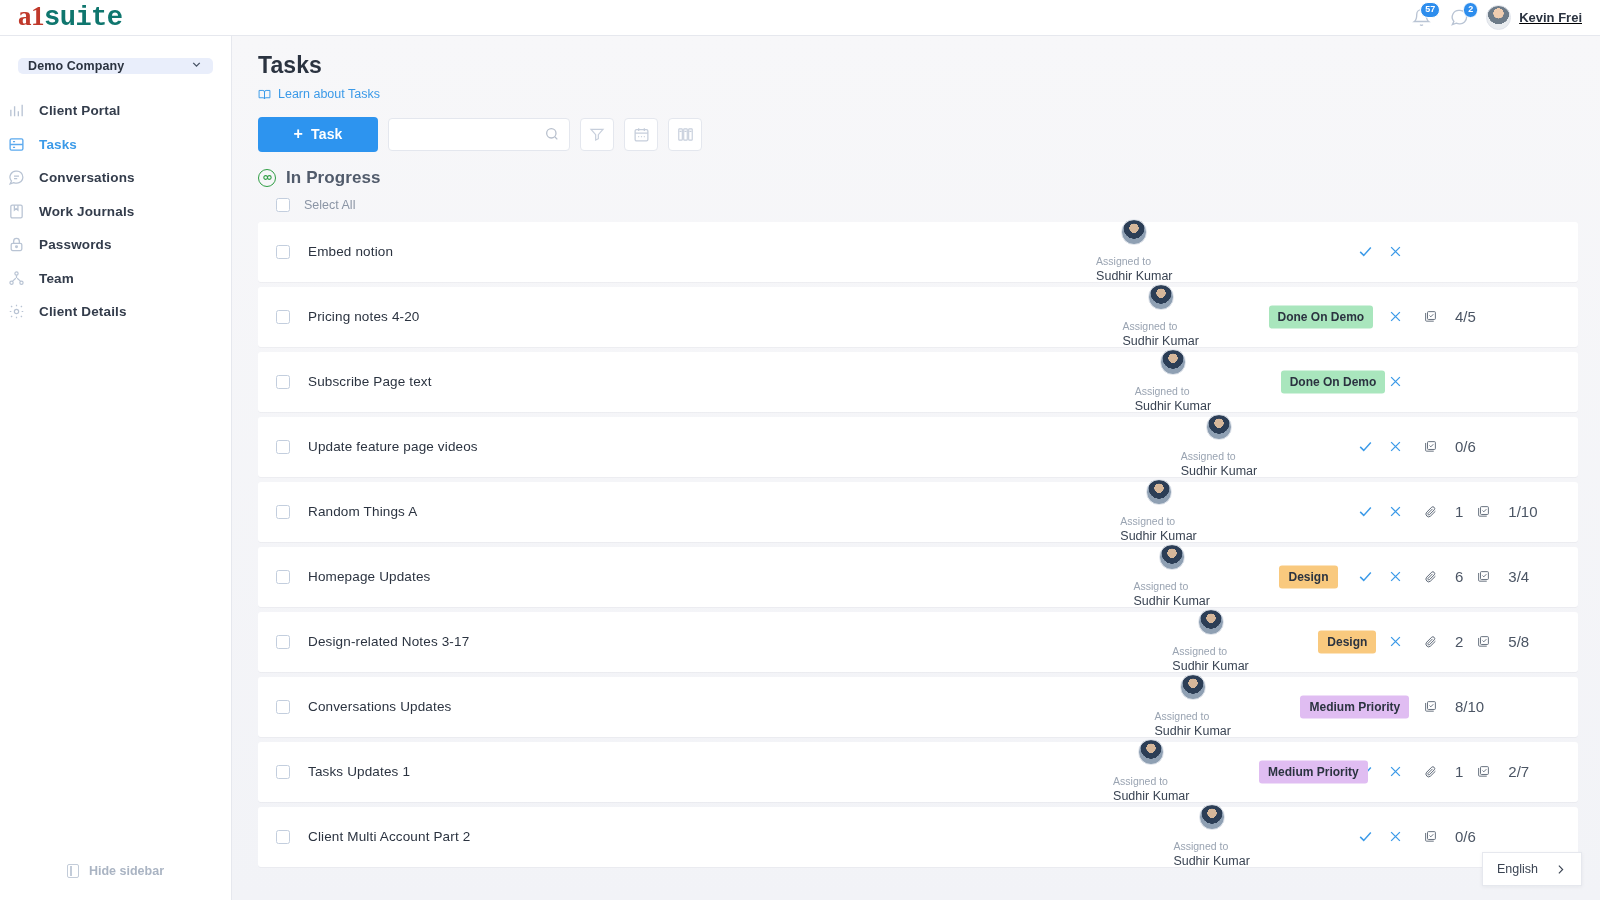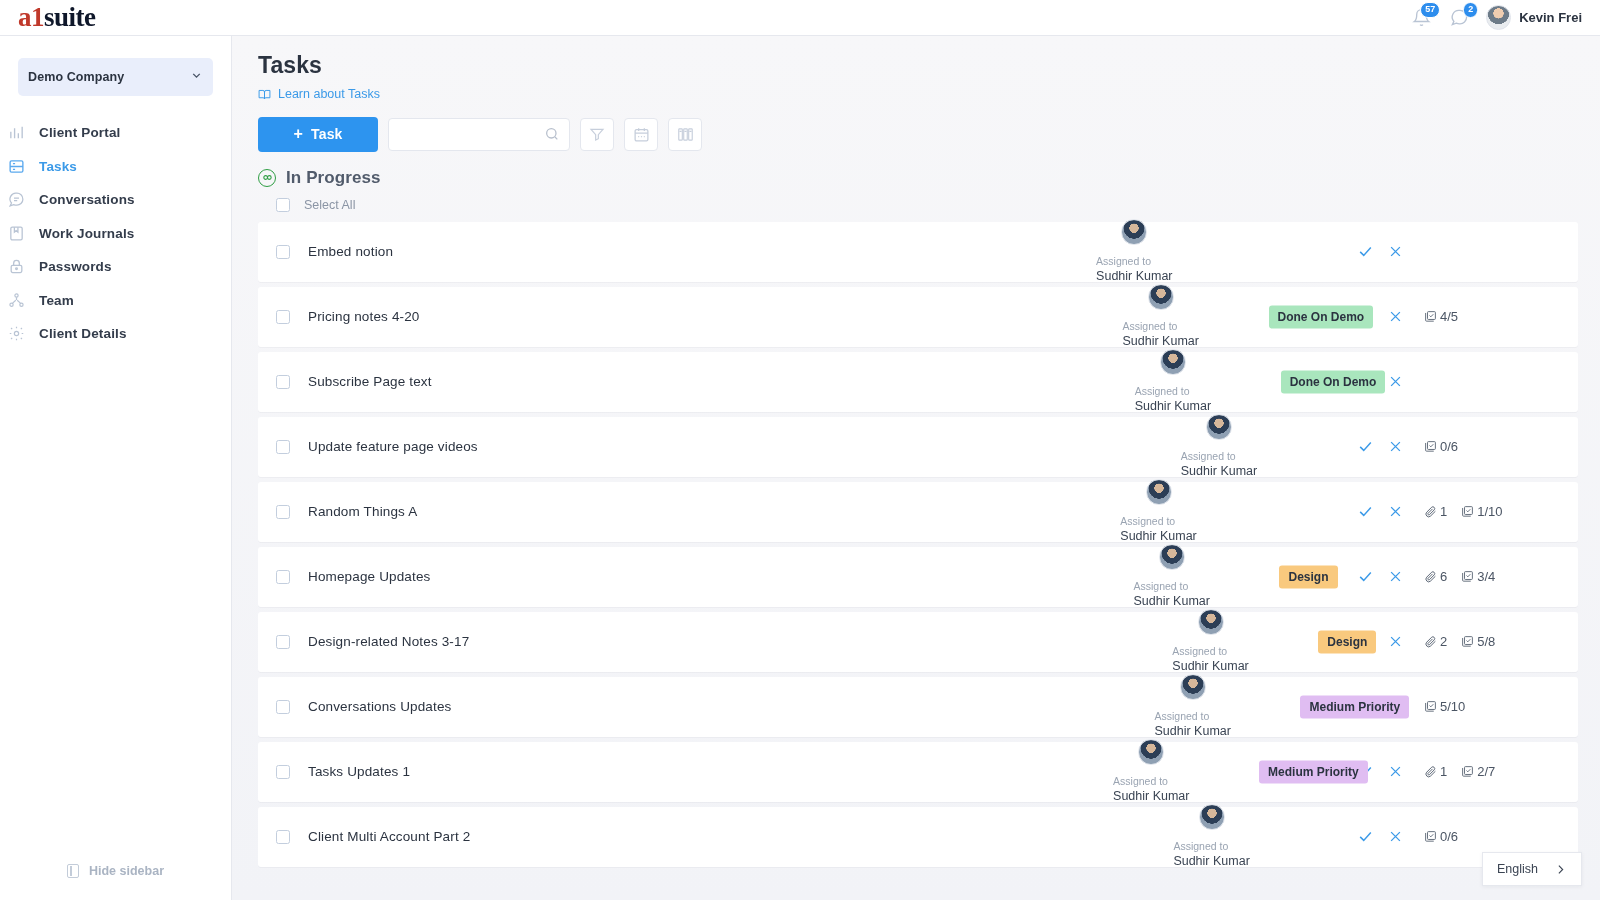--- a/index.html
+++ b/index.html
@@ -19,55 +19,55 @@
     display: flex; align-items: center;
     position: relative; z-index: 30;
   }
   .logo {
     width: 232px; padding-left: 18px;
     font-family: "Liberation Serif", serif;
     font-size: 27px; font-weight: bold; letter-spacing: -0.5px;
     line-height: 1; white-space: nowrap;
   }
   .logo .lg-a { color: #c0392b; }
-  .logo .lg-rest { color: #0f172a; }
+  .logo .lg-rest { color: #0f766e; font-family: Liberation Mono, monospace; }
   .topbar-right {
     margin-left: auto; display: flex; align-items: center;
     gap: 16px; padding-right: 18px;
   }
   .icon-badge-wrap { position: relative; width: 22px; height: 22px; display:flex; align-items:center; justify-content:center; }
   .badge {
     position: absolute; top: -5px; right: -8px;
     background: #2d8ded; color: #fff;
     font-size: 9px; font-weight: bold; line-height: 1;
     border-radius: 9px; padding: 2.5px 4px; min-width: 15px; text-align: center;
     border: 1.5px solid #fff;
   }
-  .user-chip { display: flex; align-items: center; gap: 8px; }
+  .user-chip { display: flex; align-items: center; gap: 8px; text-decoration: underline; }
   .avatar-sm {
     width: 25px; height: 25px; border-radius: 50%;
     background: radial-gradient(circle at 50% 32%, #f0cdb0 0 26%, #6d7b88 27% 55%, #e9ecef 56%);
     border: 1px solid #dfe3ea; overflow: hidden;
   }
   .user-name { font-size: 13px; font-weight: bold; color: #2b3340; white-space: nowrap; }
 
   
   .body { flex: 1; display: flex; min-height: 0; }
 
   
   .sidebar {
     width: 232px; flex: 0 0 232px;
     background: #ffffff;
     border-right: 1px solid #e6e8ee;
     position: relative;
     padding-top: 22px;
   }
   .company-select {
     margin: 0 18px 20px 18px;
-    height: 38px; border-radius: 5px;
+    height: 16px; border-radius: 5px;
     background: #e9eefb;
     display: flex; align-items: center;
     padding: 0 10px;
   }
   .company-select .cs-label {
     font-size: 12.5px; font-weight: bold; color: #2b3340; letter-spacing: .1px;
   }
   .company-select .chev { margin-left: auto; color: #4a5668; }
   .nav { display: flex; flex-direction: column; }
   .nav-item {
@@ -160,21 +160,21 @@
     position: absolute; left: 849px; top: 50%; transform: translateY(-50%);
     font-size: 12px; font-weight: bold; color: #2b3340;
     padding: 4.5px 9px; border-radius: 3px; white-space: nowrap;
   }
   .row-actions { display: flex; align-items: center; gap: 0; flex: 0 0 auto; }
   .act-check, .act-x {
     width: 30px; height: 30px; display: flex; align-items: center; justify-content: center;
     color: #3b9ae8; cursor: pointer;
   }
   .meta-group { display: flex; align-items: center; width: 150px; padding-left: 14px; gap: 14px; }
-  .meta { display: flex; align-items: center; gap: 3px; font-size: 13px; color: #4b5564; }
+  .meta { display: flex; align-items: center; gap: 18px; font-size: 15px; color: #4b5564; }
   .meta .m-icon { color: #5a6574; display: flex; align-items: center; }
 
   
   .lang-widget {
     position: absolute; right: 18px; bottom: 14px;
     background: #fff; border: 1px solid #e6e8ee;
     padding: 9px 14px; display: flex; align-items: center; gap: 16px;
     font-size: 12.5px; color: #3b4453; cursor: pointer;
     box-shadow: 0 1px 4px rgba(20,28,45,.06); z-index: 40;
   }
@@ -649,21 +649,21 @@
                 </span>
                 <span class="meta-group">
                   <span class="meta">
                     <span class="m-icon">
                       <svg width="13" height="13" viewBox="0 0 24 24" fill="none" stroke="currentColor" stroke-width="1.7">
                         <path d="M3 5.5V19a1.6 1.6 0 0 0 1.6 1.6H18"></path>
                         <rect x="6.5" y="3" width="14.5" height="14.5" rx="1.6"></rect>
                         <path d="M10.2 10.2l2.4 2.4 4.6-4.8"></path>
                       </svg>
                     </span>
-                    <span>5/10</span>
+                    <span>8/10</span>
                   </span>
                 </span>
               </div>
             </div>
             <div class="task-row">
               <span class="cbx"></span>
               <span class="task-name">Tasks Updates 1</span>
               <div class="row-mid">
                 <div class="assignee" style="top:50%;transform:translateY(-50%)">
                   <span class="avatar-row"></span>

